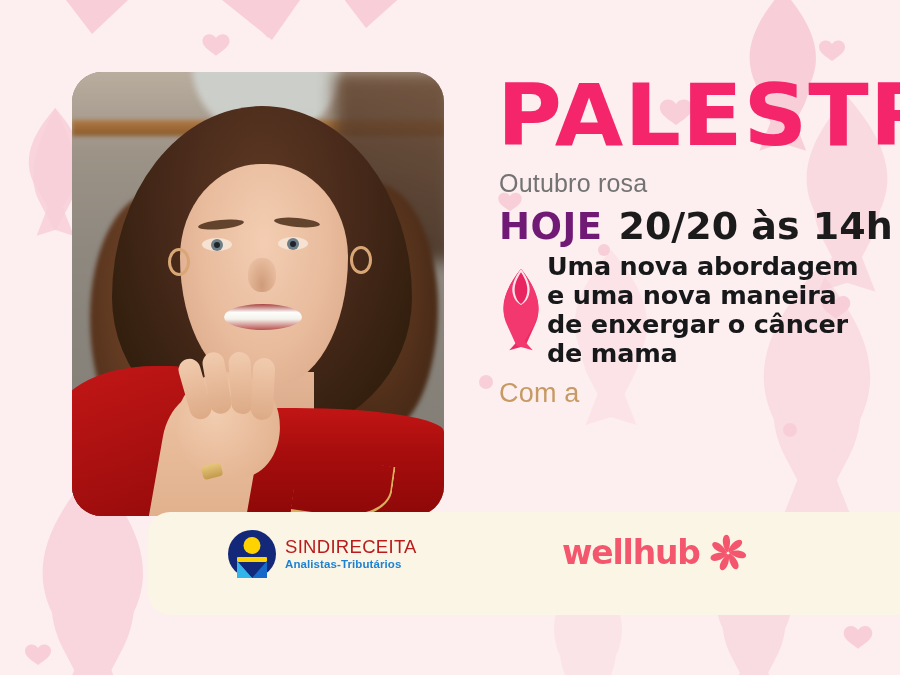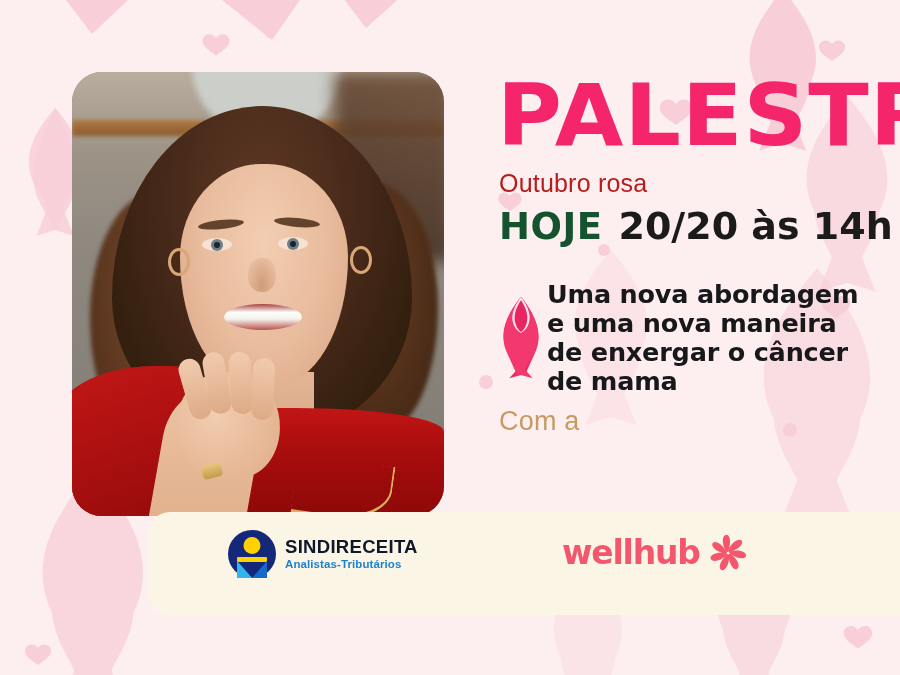--- a/index.html
+++ b/index.html
@@ -65,33 +65,33 @@
 
   
   .col{position:absolute;left:497px;top:76px;width:390px;}
   .title{
     font-family:"DejaVu Sans", sans-serif;
     font-weight:bold;font-size:86px;line-height:.92;
     letter-spacing:1px;color:#F5256B;margin:0;
     transform:scaleX(1.03);transform-origin:left center;
   }
   .sub{
-    font-size:25px;color:#b91c1c;margin:14px 0 0 2px;letter-spacing:.2px;
+    font-size:25px;color:#737373;margin:14px 0 0 2px;letter-spacing:.2px;
     font-family:"Liberation Sans", sans-serif;
   }
   .dateline{margin:6px 0 0 2px;white-space:nowrap;}
   .hoje{
     font-family:"DejaVu Sans", sans-serif;
-    font-weight:bold;font-size:37px;color:#14532d;letter-spacing:.5px;
+    font-weight:bold;font-size:37px;color:#701a75;letter-spacing:.5px;
   }
   .date{
     font-family:"DejaVu Sans", sans-serif;
     font-weight:bold;font-size:38px;color:#1b1b1b;margin-left:16px;letter-spacing:0;
   }
-  .blurb-wrap{position:relative;margin-top:32px;min-height:118px;}
+  .blurb-wrap{position:relative;margin-top:4px;min-height:118px;}
   .ribbon-icon{position:absolute;left:-4px;top:14px;width:56px;height:86px;}
   .blurb{
     position:absolute;left:50px;top:0;width:330px;
     font-family:"DejaVu Sans", sans-serif;
     font-weight:bold;font-size:25.5px;line-height:1.13;color:#17181a;letter-spacing:-.2px;
   }
   .coma{
     font-size:27px;color:#c79a63;margin:8px 0 16px 2px;letter-spacing:.2px;
     font-family:"Liberation Sans", sans-serif;
   }
@@ -103,21 +103,21 @@
   
   .logo-sind{position:absolute;left:228px;top:530px;display:flex;align-items:center;gap:9px;}
   .sind-mark{width:48px;height:48px;border-radius:50%;background:#14287a;position:relative;flex:0 0 auto;}
   .sind-sun{position:absolute;left:50%;top:7px;transform:translateX(-50%);width:17px;height:17px;border-radius:50%;background:#ffd200;}
   .sind-bar{position:absolute;left:9px;top:27px;width:30px;height:5px;background:#ffd200;border-radius:1px;}
   .sind-tri{position:absolute;left:9px;top:31px;width:0;height:0;
     border-left:15px solid #2aa8e0;border-right:15px solid #1769c9;border-top:17px solid transparent;}
   .sind-tri::after{content:"";position:absolute;left:-15px;top:-17px;width:0;height:0;
     border-left:15px solid #33b4ea;border-top:17px solid transparent;}
   .sind-text{line-height:1.02;}
-  .sind-name{font-weight:bold;font-size:18.5px;color:#0f172a;letter-spacing:.3px;font-family:"Liberation Sans",sans-serif;}
+  .sind-name{font-weight:normal;font-size:18.5px;color:#b91c1c;letter-spacing:.3px;font-family:"Liberation Sans",sans-serif;}
   .sind-tag{font-weight:bold;font-size:11.5px;color:#1e82d2;letter-spacing:.1px;margin-top:2px;font-family:"Liberation Sans",sans-serif;}
 
   .logo-well{position:absolute;left:562px;top:533px;display:flex;align-items:center;gap:9px;text-align:center;}
   .well-text{font-family:"DejaVu Sans",sans-serif;font-weight:bold;font-size:33px;color:#F4566E;letter-spacing:-1.2px;}
   .well-mark{width:38px;height:38px;position:relative;}
 </style>
 </head>
 <body>
 
 <div class="poster">

